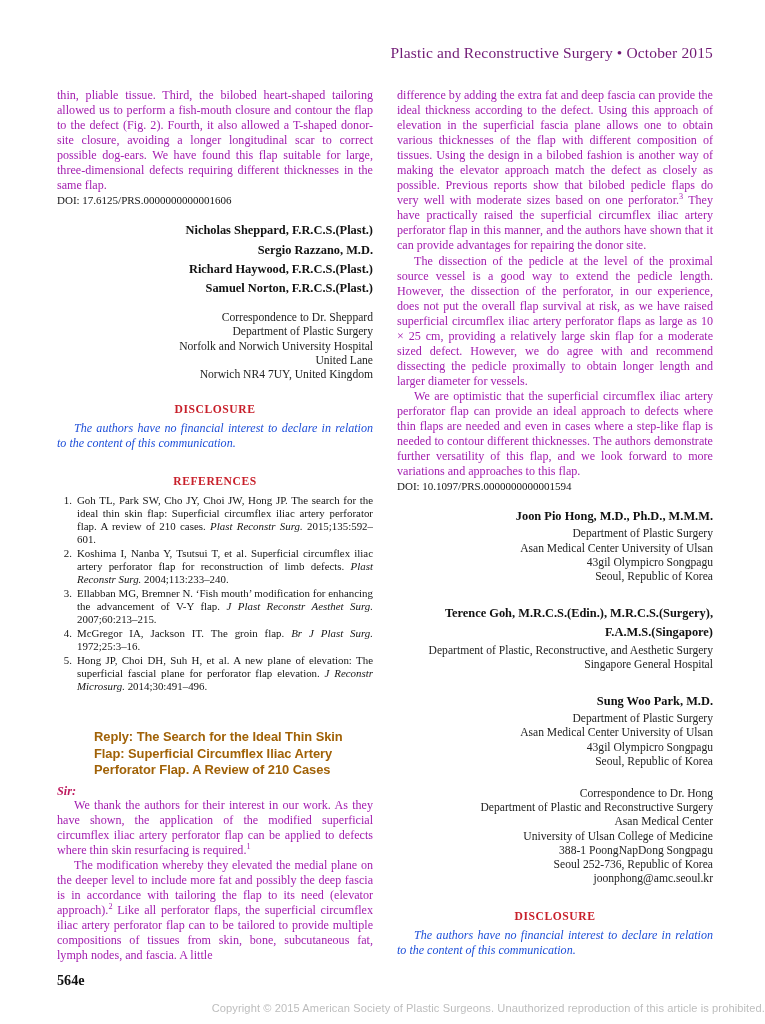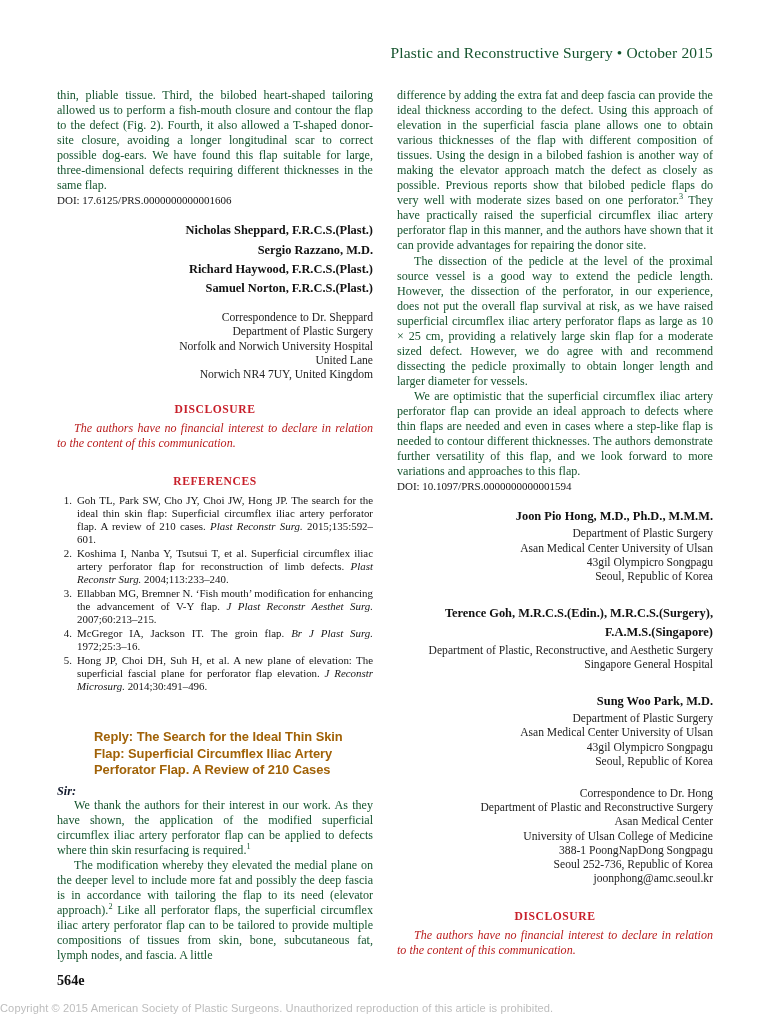--- a/index.html
+++ b/index.html
@@ -24,21 +24,21 @@
   }
 
   
   .running-head {
     position: absolute;
     top: 44px;
     right: 52px;
     font-family: "Liberation Serif", serif;
     font-size: 15.5px;
     letter-spacing: 0.15px;
-    color: #14532d;
+    color: #701a75;
     white-space: nowrap;
   }
 
   
   .columns {
     position: absolute;
     top: 88px;
     left: 57px;
     width: 656px;
     display: flex;
@@ -50,21 +50,21 @@
   }
 
   
   p.body {
     margin: 0;
     font-size: 12.1px;
     line-height: 15.05px;
     text-align: justify;
     text-justify: inter-word;
     hyphens: none;
-    color: #14532d;
+    color: #a21caf;
   }
   p.body.indent { text-indent: 17px; }
   p.body.noindent { text-indent: 0; }
 
   .doi {
     margin: 0;
     font-size: 11px;
     line-height: 14px;
     text-align: left;
     color: #141414;
@@ -100,21 +100,21 @@
   }
   .sec-head.refs { margin-top: 24px; }
 
   .disclosure-text {
     margin: 5px 0 0 0;
     font-style: italic;
     font-size: 12.05px;
     line-height: 14.9px;
     text-align: justify;
     text-indent: 17px;
-    color: #b91c1c;
+    color: #1d4ed8;
   }
 
   
   ol.refs {
     margin: 6px 0 0 0;
     padding: 0 0 0 20px;
     list-style: none;
     counter-reset: refnum;
   }
   ol.refs li {
@@ -145,40 +145,40 @@
     color: #a16207;
     letter-spacing: -0.05px;
     margin-left: 37px;
   }
   .sir {
     margin-top: 5px;
     font-weight: bold;
     font-style: italic;
     font-size: 12.2px;
     line-height: 14px;
-    color: #0f172a;
+    color: #be185d;
   }
   .reply-body { margin-top: 2px; }
 
   
   .folio {
     position: absolute;
     left: 57px;
     top: 972px;
     font-family: "Liberation Serif", serif;
     font-weight: bold;
     font-size: 14.2px;
     color: #111;
   }
   .copyright {
     position: absolute;
     left: 0;
     right: 0;
     top: 1002px;
-    text-align: left;
+    text-align: right;
     font-family: "Liberation Sans", sans-serif;
     font-size: 11.1px;
     color: #bdbdbd;
     letter-spacing: 0.1px;
   }
 
   sup { font-size: 0.68em; vertical-align: super; line-height: 0; }
 </style>
 </head>
 <body>

